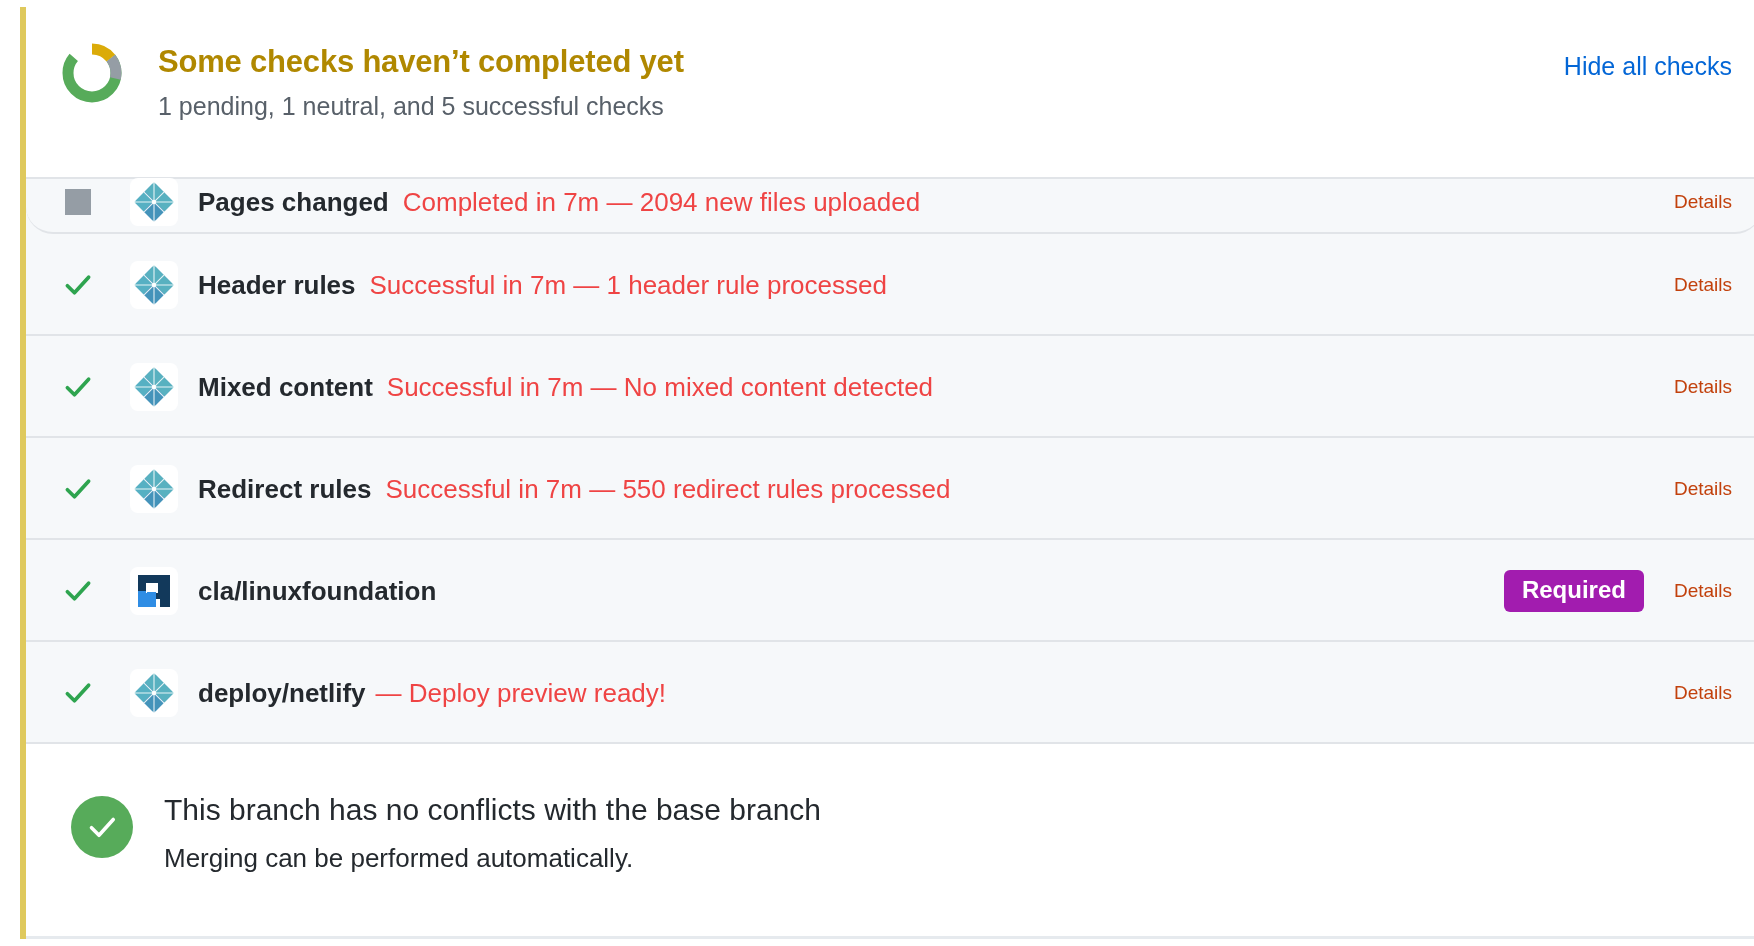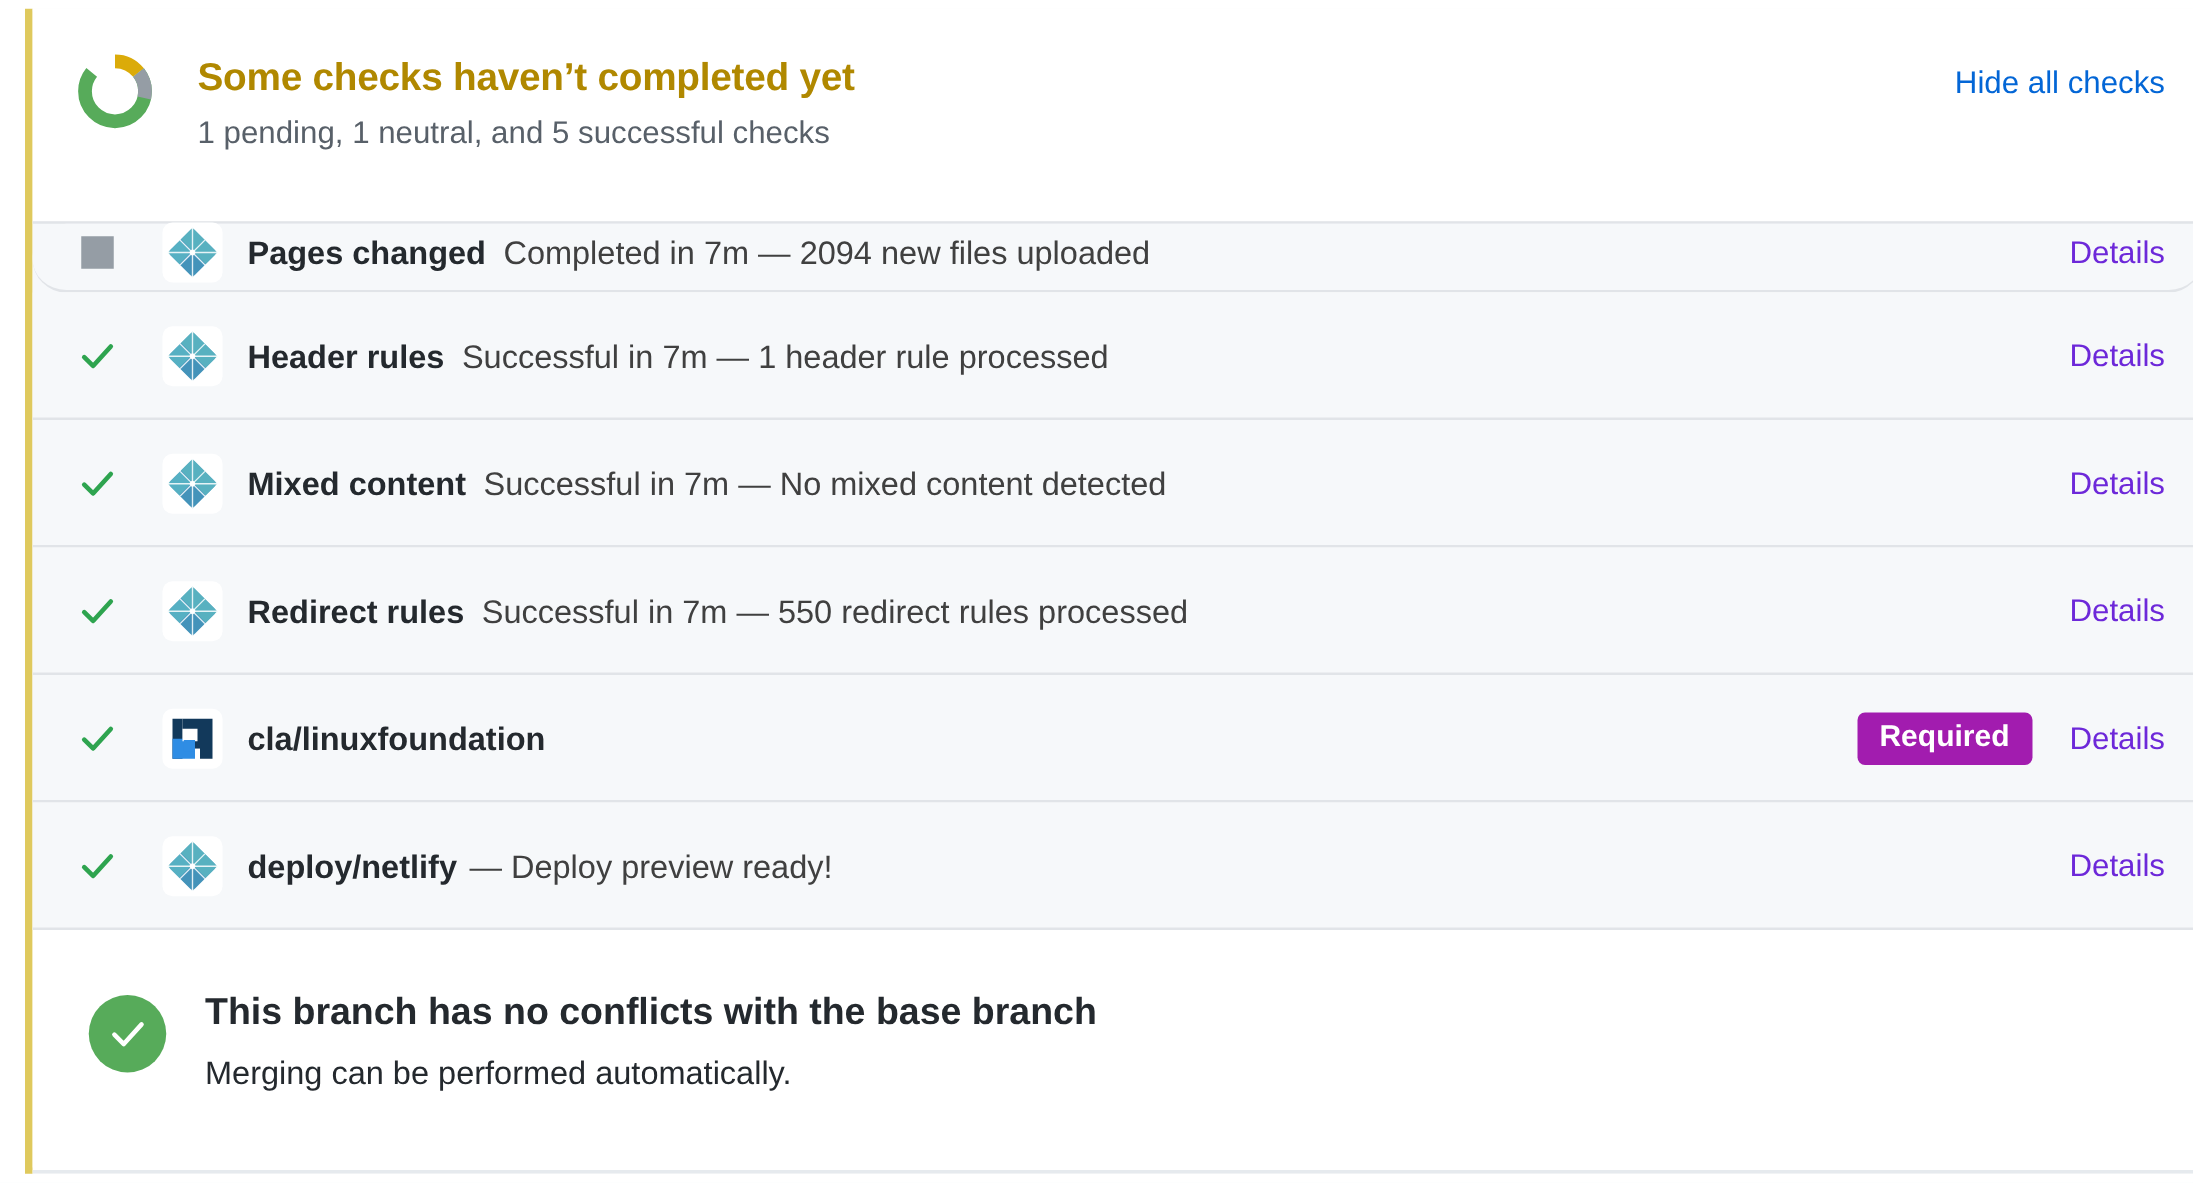--- a/index.html
+++ b/index.html
@@ -138,21 +138,21 @@
     margin-right: 20px;
   }
   .ctx-name {
     font-size: 26px;
     font-weight: bold;
     color: #24292e;
     white-space: nowrap;
   }
   .ctx-desc {
     font-size: 26px;
-    color: #404040;
+    color: #ef4444;
     white-space: nowrap;
     margin-left: 14px;
   }
   .ctx-desc.dash-prefix { margin-left: 10px; }
 
   .row-right {
     margin-left: auto;
     display: flex;
     align-items: center;
     padding-right: 30px;
@@ -163,22 +163,22 @@
     background: #a21caf;
     color: #ffffff;
     font-size: 24px;
     font-weight: bold;
     border-radius: 6px;
     padding: 7px 18px 9px 18px;
     line-height: 26px;
     white-space: nowrap;
   }
   .details-link {
-    font-size: 25px;
-    color: #6d28d9;
+    font-size: 19px;
+    color: #c2410c;
     text-decoration: none;
     cursor: pointer;
     white-space: nowrap;
   }
 
   
   .icon-neutral {
     width: 26px;
     height: 26px;
     background: #959da5;
@@ -205,21 +205,21 @@
     align-items: center;
     justify-content: center;
   }
   .merge-text {
     position: absolute;
     left: 138px;
     top: 46px;
   }
   .merge-title {
     font-size: 30px;
-    font-weight: bold;
+    font-weight: normal;
     color: #24292e;
     line-height: 40px;
     white-space: nowrap;
   }
   .merge-sub {
     font-size: 26px;
     color: #24292e;
     line-height: 36px;
     margin-top: 10px;
     white-space: nowrap;

